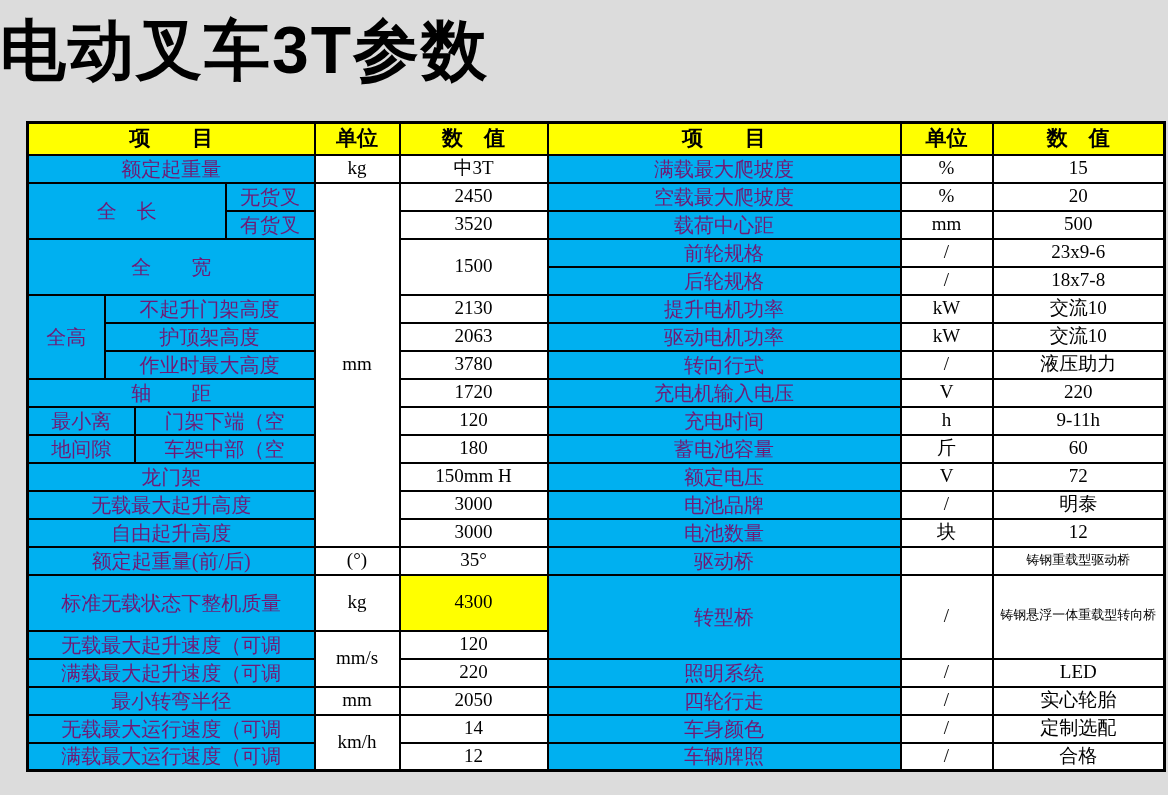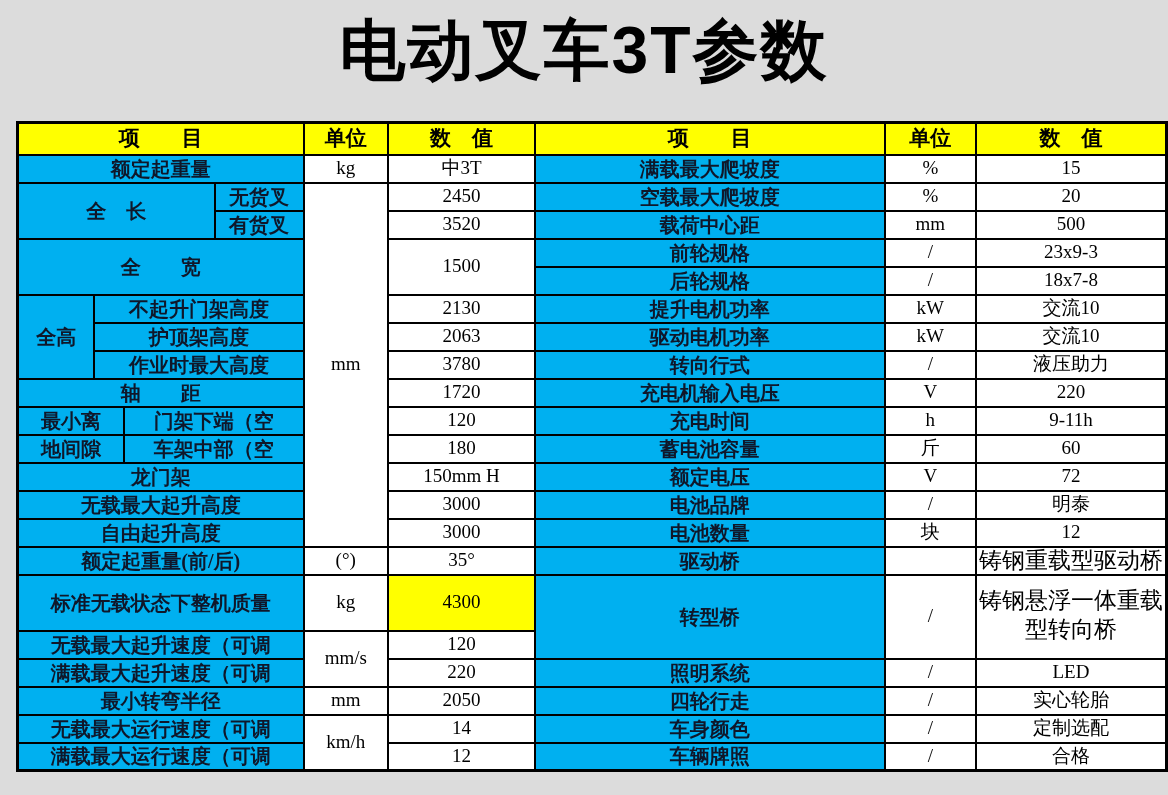--- a/index.html
+++ b/index.html
@@ -12,29 +12,29 @@
   *{box-sizing:border-box;}
   html,body{margin:0;padding:0;}
   body{
     width:1168px;height:795px;
     background:var(--page-bg);
     font-family:"Liberation Serif", serif;
     position:relative;overflow:hidden;
   }
   .title{
     position:absolute;top:6px;left:0;width:1168px;
-    text-align:center;
+    text-align:left;
     font-family:"Liberation Sans", sans-serif;
     font-weight:bold;
     font-size:66px;
     letter-spacing:2px;
     color:#000;
   }
   table.spec{
-    position:absolute;left:16px;top:121px;
+    position:absolute;left:26px;top:121px;
     border-collapse:collapse;
     table-layout:fixed;
     border:3px solid var(--border);
   }
   table.spec tr{height:28px;}
   table.spec tr.hdr{height:32px;}
   th,td{
     border:2px solid var(--border);
     padding:0 2px;
     text-align:center;
@@ -44,31 +44,31 @@
     line-height:1.1;
   }
   th{
     background:var(--hdr-bg);
     color:#000;
     font-size:21px;
     font-weight:bold;
   }
   td.item{
     background:var(--item-bg);
-    color:#0f172a;
+    color:#701a75;
     font-size:20px;
-    font-weight:bold;
+    font-weight:normal;
   }
   td.val, td.unit{
     background:#ffffff;
     color:#000;
     font-size:19px;
   }
   td.hl{background:var(--hl-bg);text-align:center;}
-  td.sm{font-size:23px;}
+  td.sm{font-size:13px;}
   td.wrap{white-space:normal;line-height:1.25;font-family:Liberation Mono, monospace;}
 </style>
 </head>
 <body>
 
 <div class="title">电动叉车3T参数</div>
 
 <table class="spec">
   <colgroup>
     <col style="width:77px">
@@ -117,21 +117,21 @@
     <td class="item">载荷中心距</td>
     <td class="unit">mm</td>
     <td class="val">500</td>
   </tr>
 
   <tr>
     <td colspan="4" rowspan="2" class="item">全　　宽</td>
     <td rowspan="2" class="val">1500</td>
     <td class="item">前轮规格</td>
     <td class="unit">/</td>
-    <td class="val">23x9-3</td>
+    <td class="val">23x9-6</td>
   </tr>
 
   <tr>
     <td class="item">后轮规格</td>
     <td class="unit">/</td>
     <td class="val">18x7-8</td>
   </tr>
 
   <tr>
     <td rowspan="3" class="item">全高</td>

